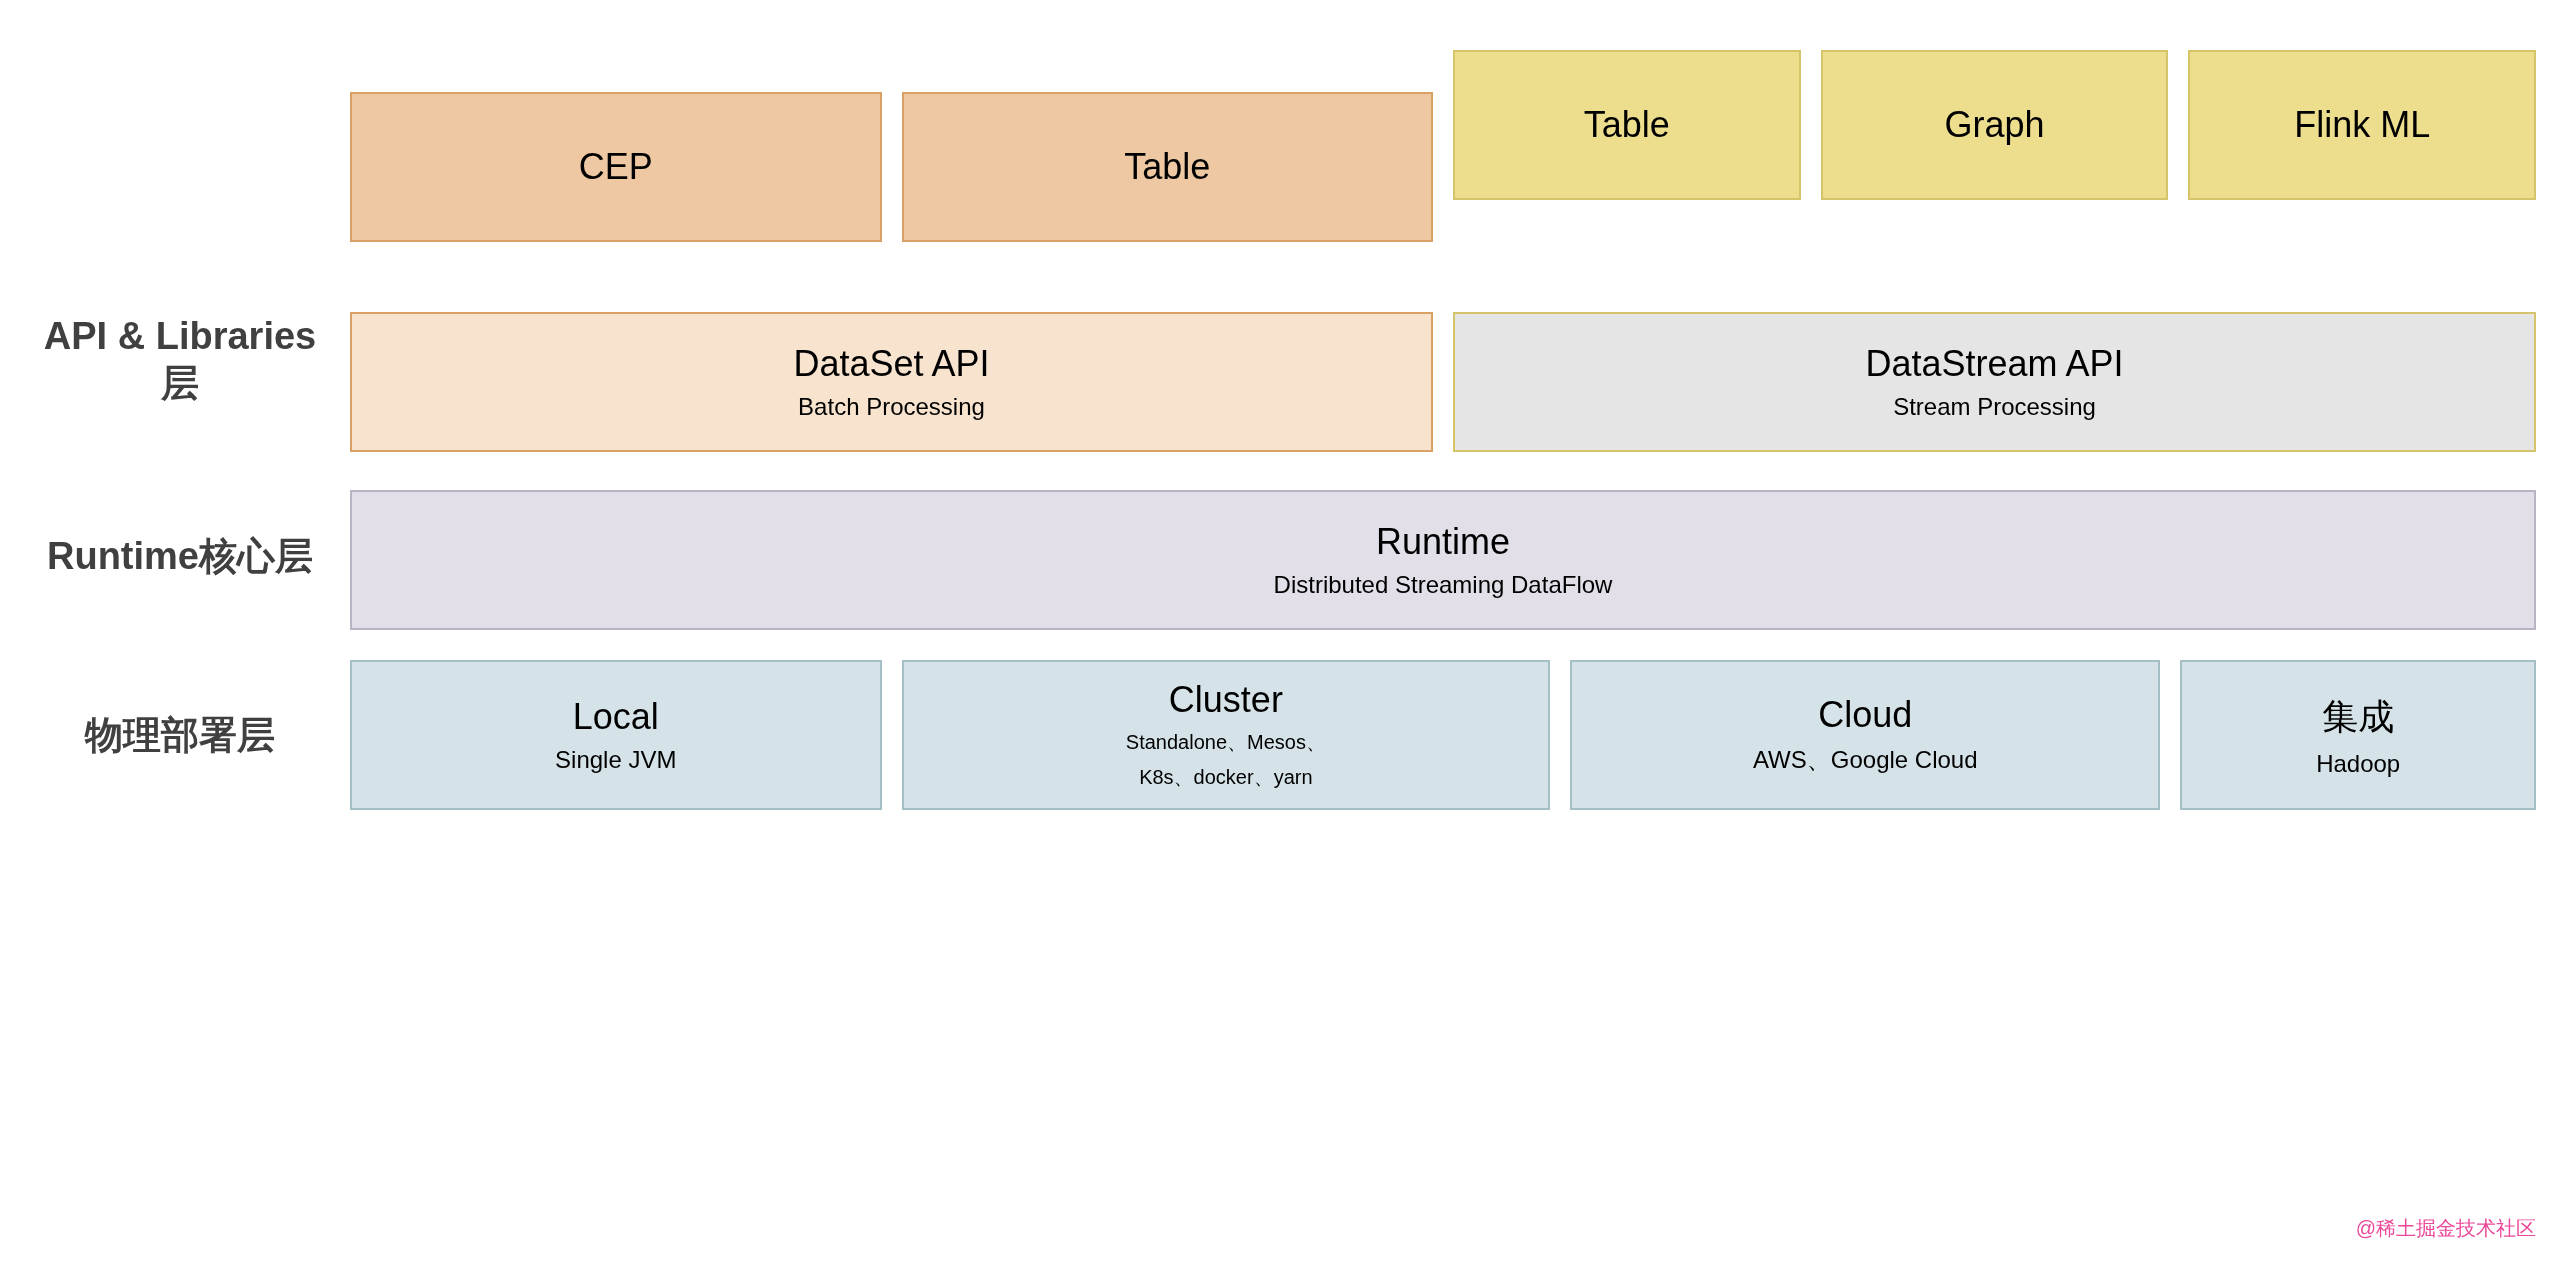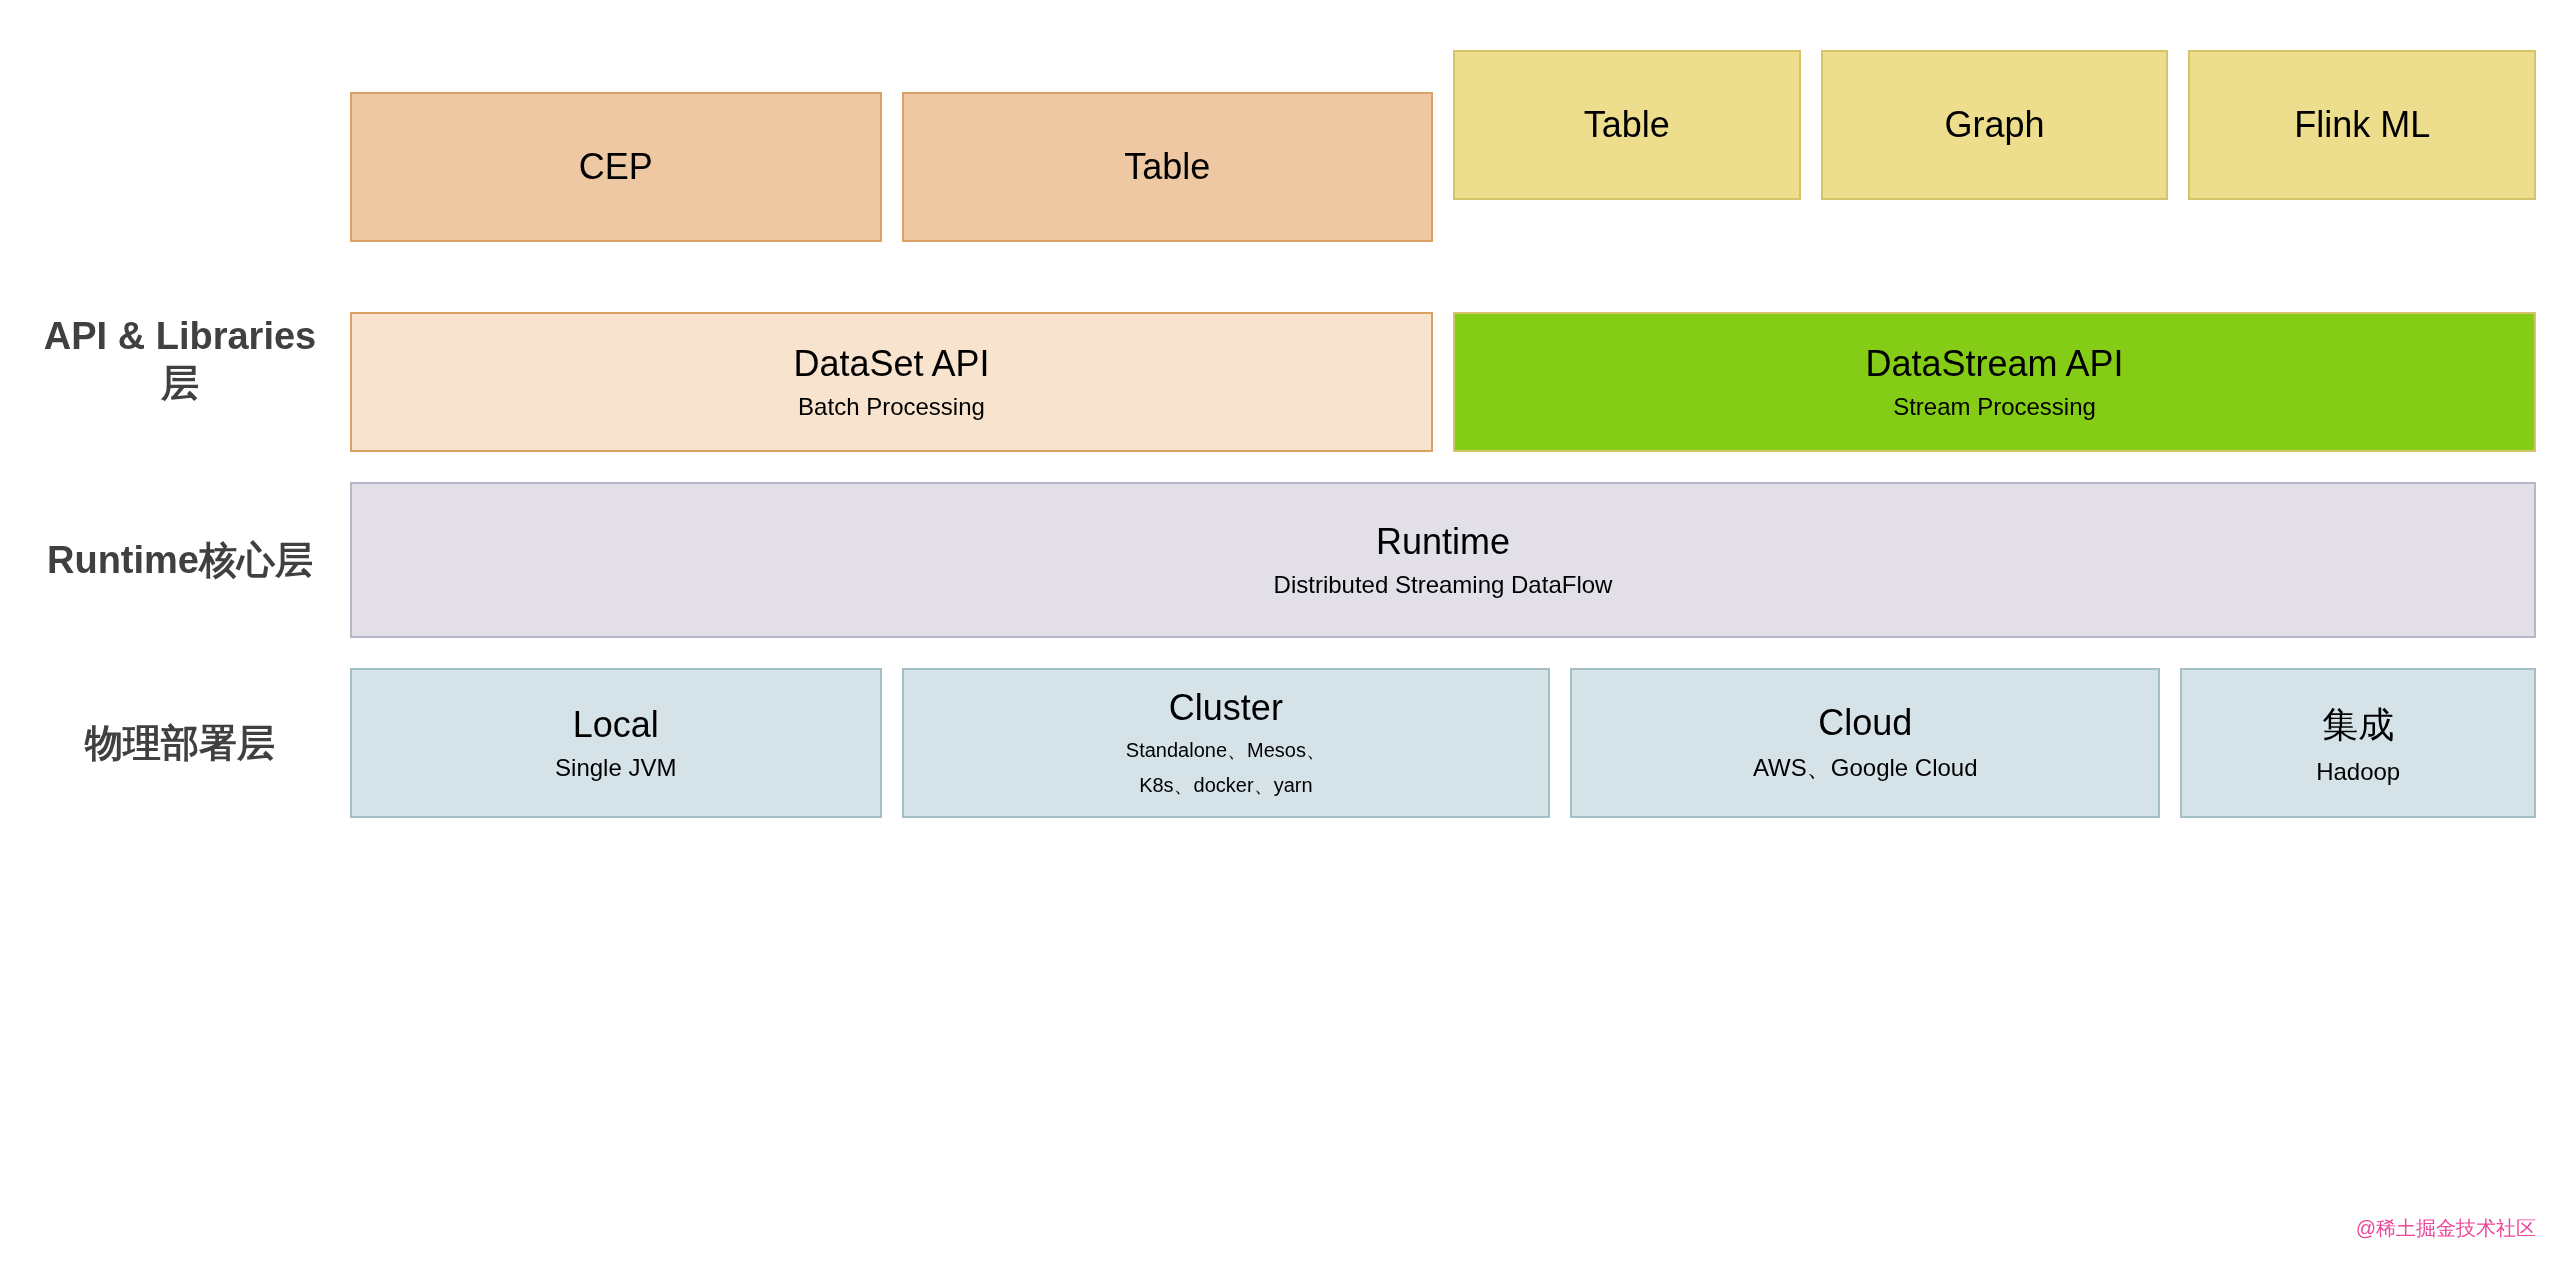--- a/index.html
+++ b/index.html
@@ -95,30 +95,31 @@
     .api-box {
       height: 140px;
       flex: 1;
       margin-top: 40px;
     }
     .orange-light {
       background: #f7e3ce;
       border-color: #d9a264;
     }
     .yellow-light {
-      background: #84cc16;
+      background: #e5e5e5;
       border-color: #d6c46a;
     }
 
     
     .runtime-box {
-      height: 156px;
+      height: 140px;
       width: 100%;
       background: #e2dfe8;
       border-color: #b9b5c4;
+      margin-top: 8px;
     }
 
     
     .deploy-row {
       display: flex;
       gap: 20px;
       width: 100%;
     }
     .deploy-box {
       height: 150px;

